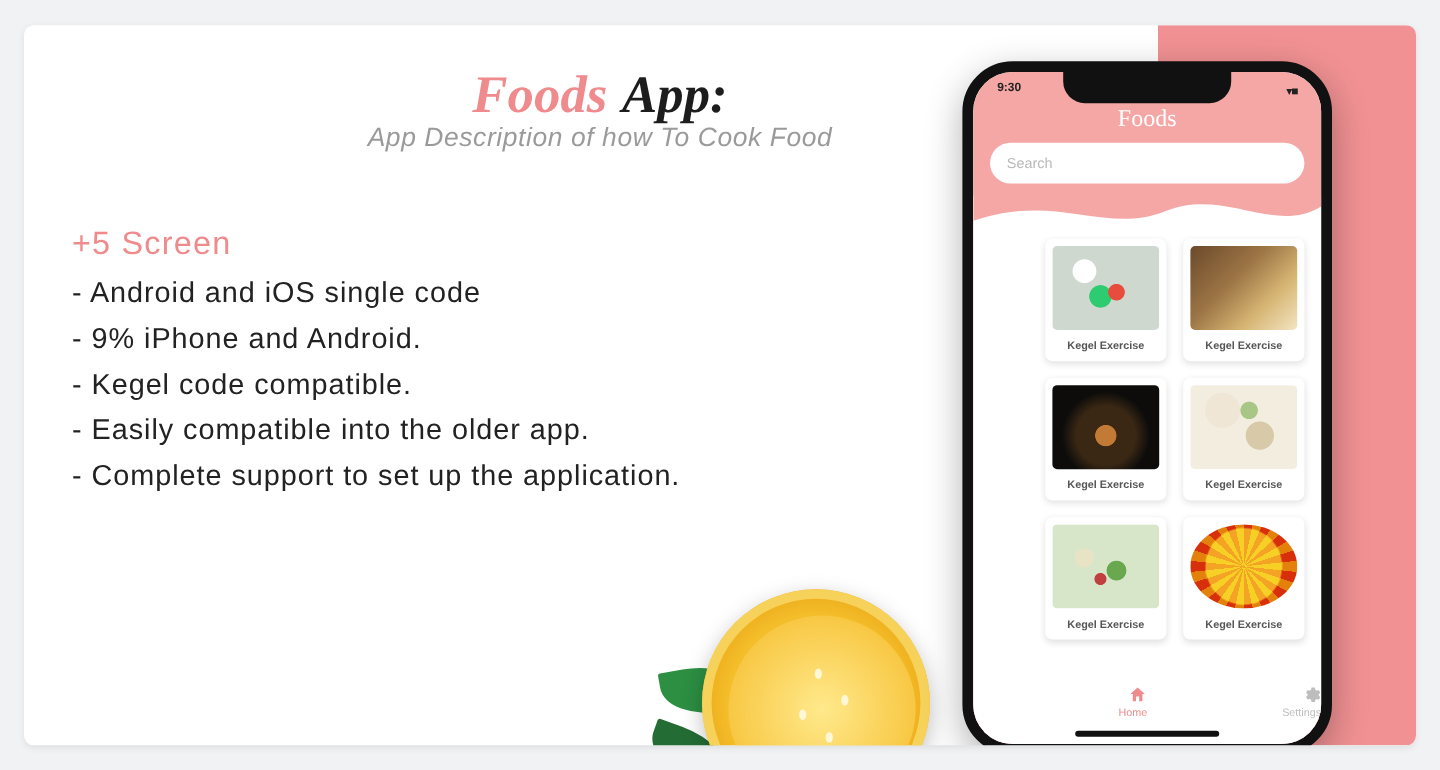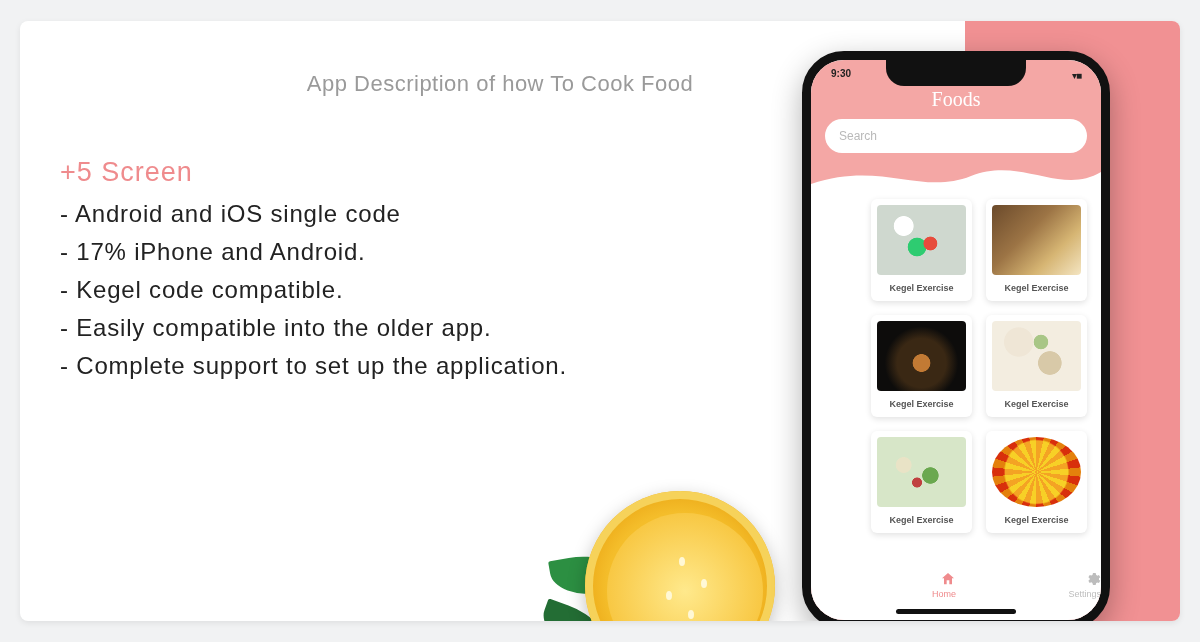--- a/index.html
+++ b/index.html
@@ -56,24 +56,25 @@
   .title .app {
     font-family: Georgia, "Times New Roman", serif;
     font-style: italic;
     color: #1d1d1d;
     font-weight: 800;
   }
   .subtitle {
     margin-left: 170px;
     width: 540px;
     text-align: center;
-    margin-top: 14px;
+    margin-top: 1px;
     font-size: 22px;
     color: #9a9a9a;
     letter-spacing: 0.5px;
+    font-style: italic;
   }
 
   .features {
     margin-top: 60px;
   }
   .feat-head {
     color: #ef8b8d;
     font-size: 27px;
     letter-spacing: 1px;
     margin-bottom: 12px;
@@ -234,26 +235,30 @@
       radial-gradient(circle, #e9c46a 0 55%, #b06a22 58% 100%);
       background-blend-mode: overlay; border-radius:50%; }
 </style>
 </head>
 <body>
 
 <div class="card">
   <div class="pink-strip"></div>
 
   <div class="left">
+    <div class="title">
+      <span class="foods">Foods</span>
+      <span class="app">App:</span>
+    </div>
     <div class="subtitle">App Description of how To Cook Food</div>
 
     <div class="features">
       <div class="feat-head">+5 Screen</div>
       <div class="feat-item">- Android and iOS single code</div>
-      <div class="feat-item">- 17% iPhone and Android.</div>
+      <div class="feat-item">- 9% iPhone and Android.</div>
       <div class="feat-item">- Kegel code compatible.</div>
       <div class="feat-item">- Easily compatible into the older app.</div>
       <div class="feat-item">- Complete support to set up the application.</div>
     </div>
   </div>
 
   <div class="fruit">
     <div class="leaf l1"></div>
     <div class="leaf l2"></div>
 

